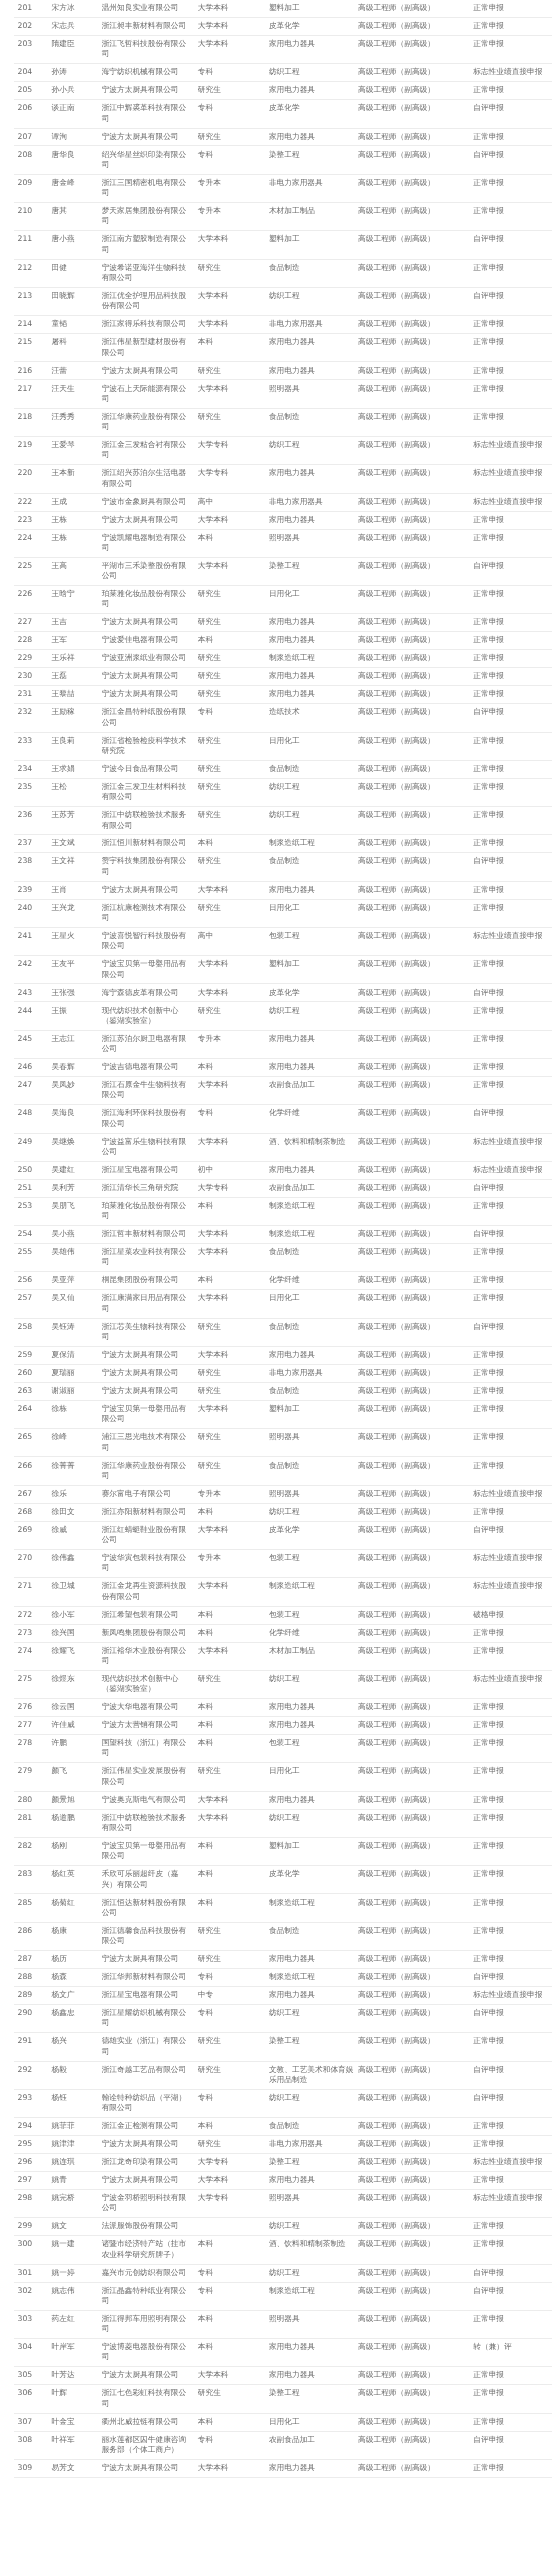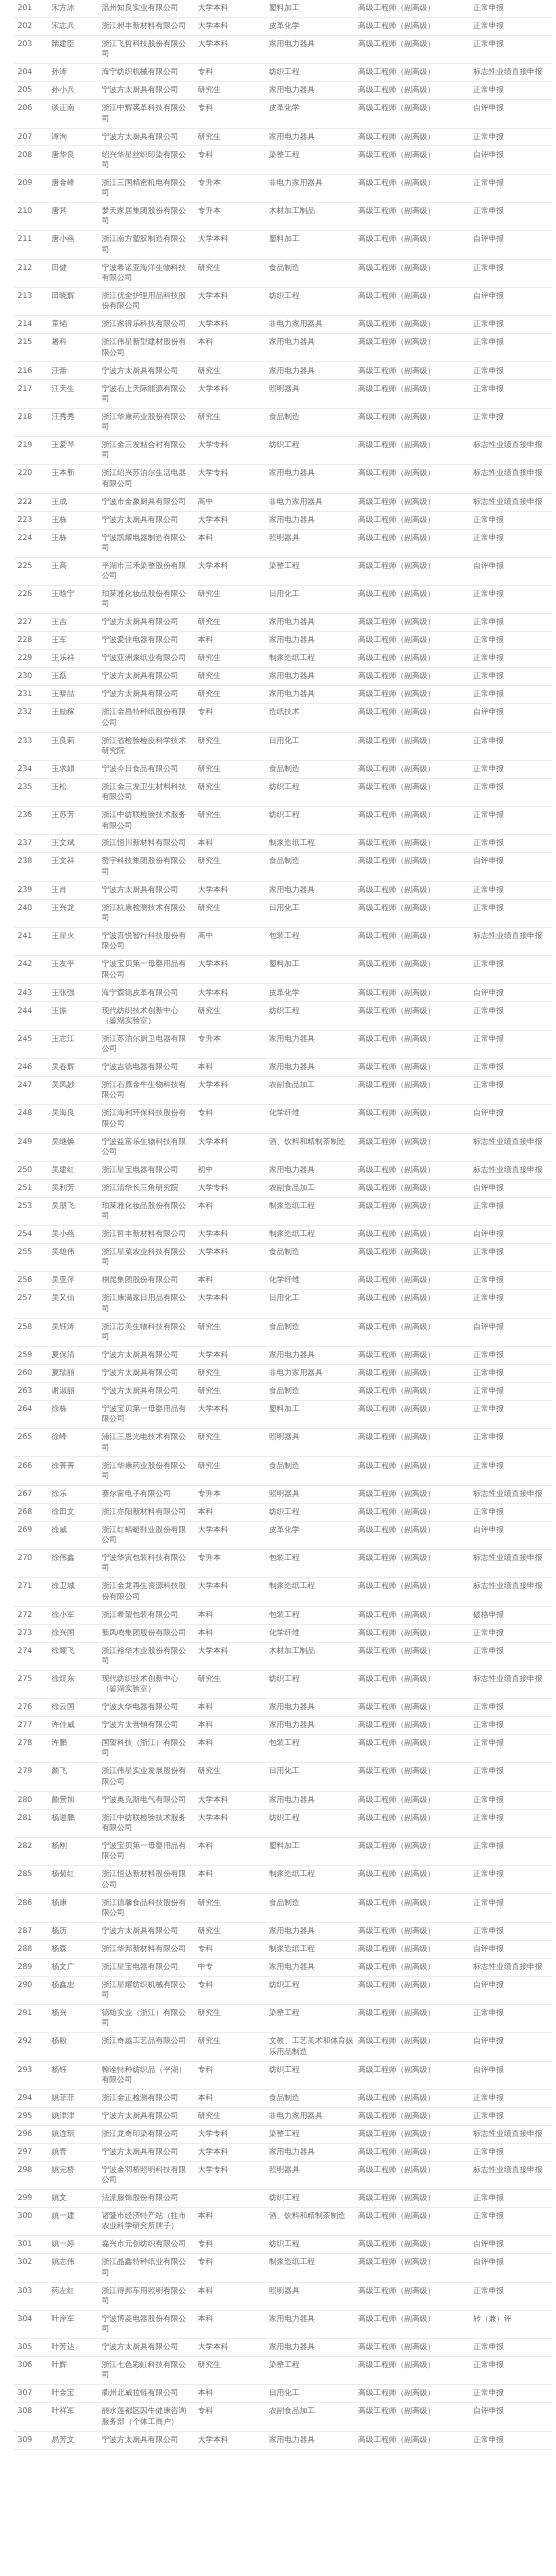--- a/index.html
+++ b/index.html
@@ -728,20 +728,29 @@
         <tr>
           <td class="no">282</td>
           <td class="name">杨刚</td>
           <td class="co">宁波宝贝第一母婴用品有限公司</td>
           <td class="edu">本科</td>
           <td class="spec">塑料加工</td>
           <td class="title">高级工程师（副高级）</td>
           <td class="type">正常申报</td>
         </tr>
         <tr>
+          <td class="no">283</td>
+          <td class="name">杨红英</td>
+          <td class="co">禾欣可乐丽超纤皮（嘉兴）有限公司</td>
+          <td class="edu">本科</td>
+          <td class="spec">皮革化学</td>
+          <td class="title">高级工程师（副高级）</td>
+          <td class="type">正常申报</td>
+        </tr>
+        <tr>
           <td class="no">285</td>
           <td class="name">杨菊红</td>
           <td class="co">浙江恒达新材料股份有限公司</td>
           <td class="edu">本科</td>
           <td class="spec">制浆造纸工程</td>
           <td class="title">高级工程师（副高级）</td>
           <td class="type">正常申报</td>
         </tr>
         <tr>
           <td class="no">286</td>

